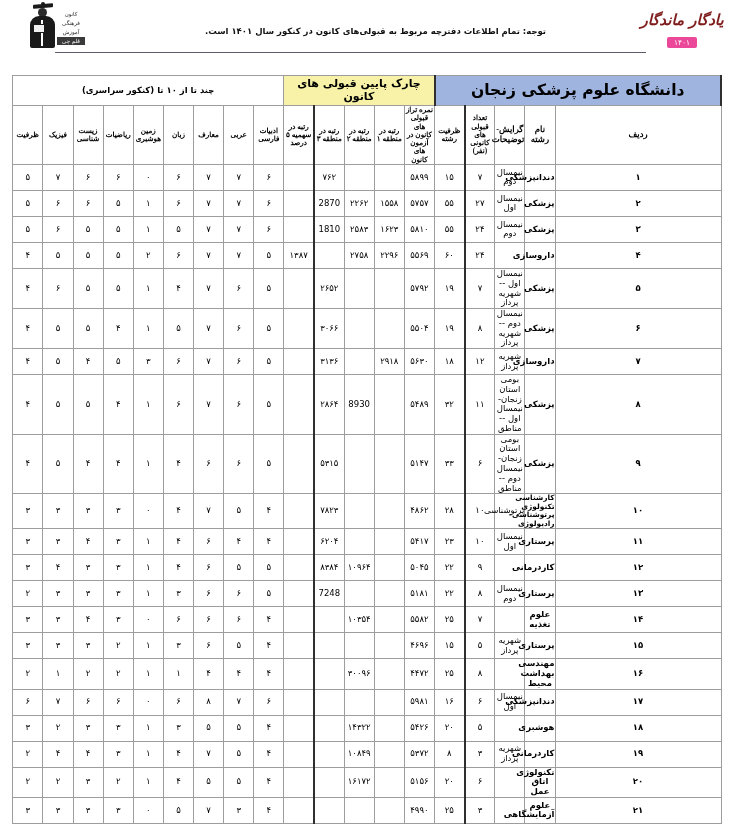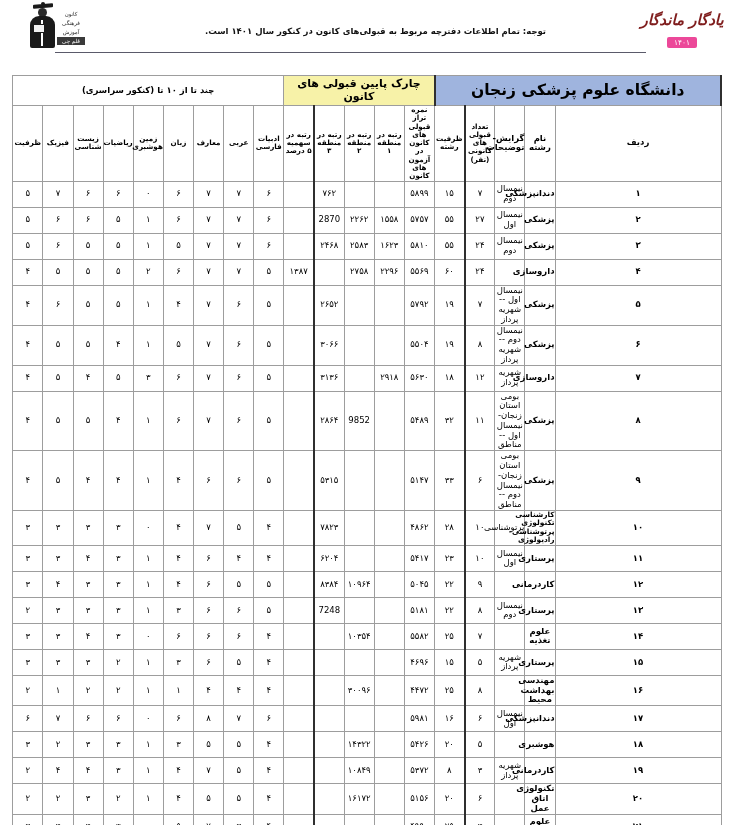--- a/index.html
+++ b/index.html
@@ -183,20 +183,21 @@
   }
 
   
   th.col {
     height: 44px;
     background: #f7f2a8;
     font-size: 7.6px;
     font-weight: bold;
     padding: 1px 1px;
     border: 1px solid #8a8a8a;
+    font-family: Liberation Serif, serif;
   }
   th.col.tall {
     font-size: 7.2px;
   }
 
   
   td.subject {
     height: 25px;
     font-size: 9px;
     border: 1px solid #c9c9c9;
@@ -355,21 +356,21 @@
         </tr>
         <tr class="datarow">
           <td class="radif">۳</td>
           <td class="rshte">پزشکی</td>
           <td class="desc">نیمسال دوم</td>
           <td class="count">۲۴</td>
           <td class="zarfiat sep-right">۵۵</td>
           <td class="rank score-tarz">۵۸۱۰</td>
           <td class="rank">۱۶۲۳</td>
           <td class="rank">۲۵۸۳</td>
-          <td class="rank">۲۴۶۸</td>
+          <td class="rank">1810</td>
           <td class="rank sep-right"></td>
           <td class="subject">۶</td>
           <td class="subject">۷</td>
           <td class="subject">۷</td>
           <td class="subject">۵</td>
           <td class="subject">۱</td>
           <td class="subject">۵</td>
           <td class="subject">۵</td>
           <td class="subject">۶</td>
           <td class="subject">۵</td>
@@ -459,21 +460,21 @@
           <td class="subject">۴</td>
         </tr>
         <tr class="datarow">
           <td class="radif">۸</td>
           <td class="rshte">پزشکی</td>
           <td class="desc">بومی استان زنجان-<br>نیمسال اول --مناطق</td>
           <td class="count">۱۱</td>
           <td class="zarfiat sep-right">۳۲</td>
           <td class="rank score-tarz">۵۴۸۹</td>
           <td class="rank"></td>
-          <td class="rank">9852</td>
+          <td class="rank">8930</td>
           <td class="rank">۲۸۶۴</td>
           <td class="rank sep-right"></td>
           <td class="subject">۵</td>
           <td class="subject">۶</td>
           <td class="subject">۷</td>
           <td class="subject">۶</td>
           <td class="subject">۱</td>
           <td class="subject">۴</td>
           <td class="subject">۵</td>
           <td class="subject">۵</td>

